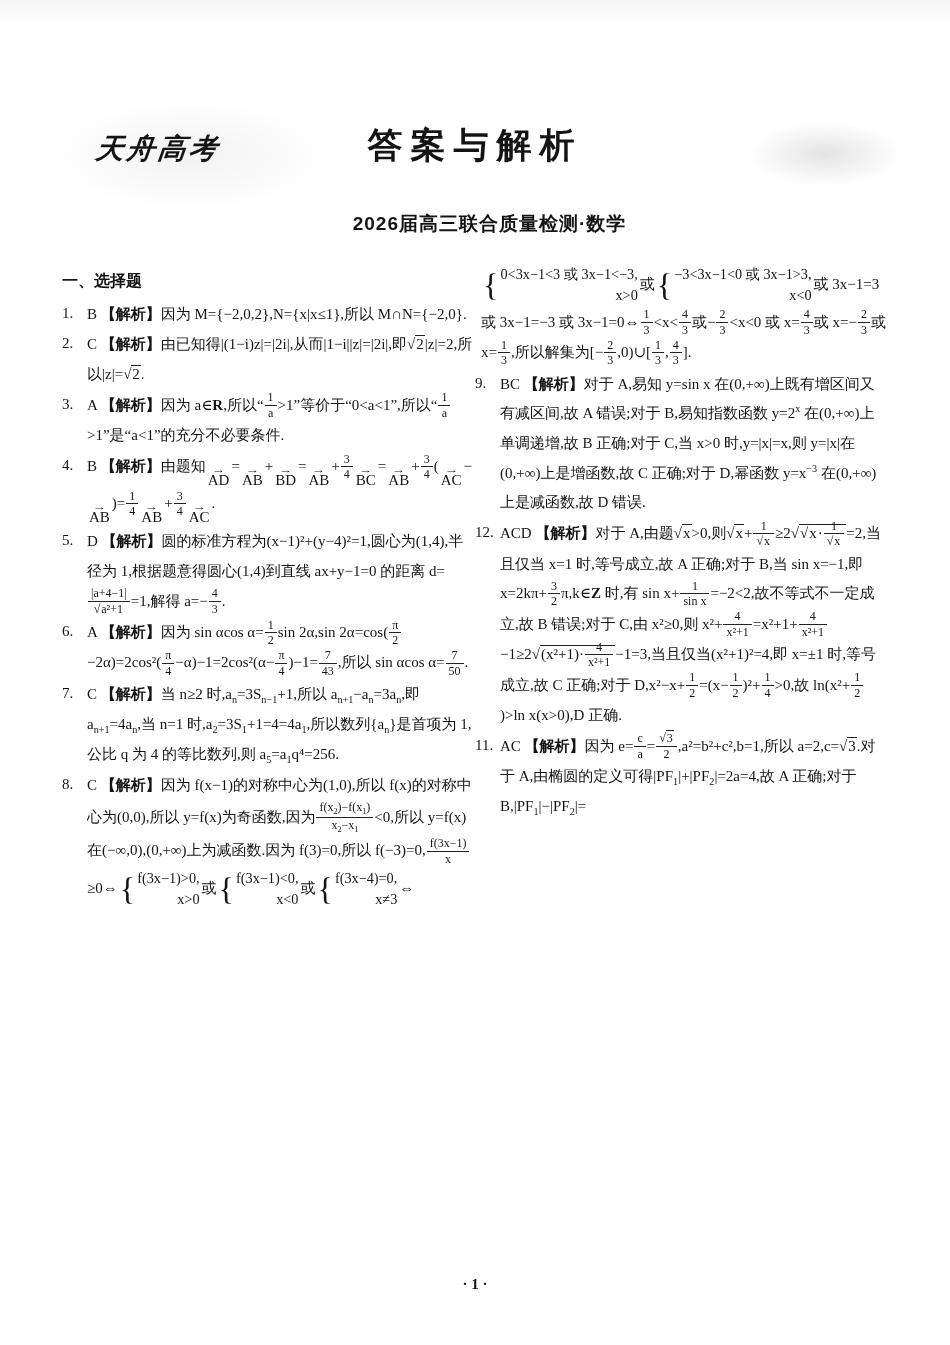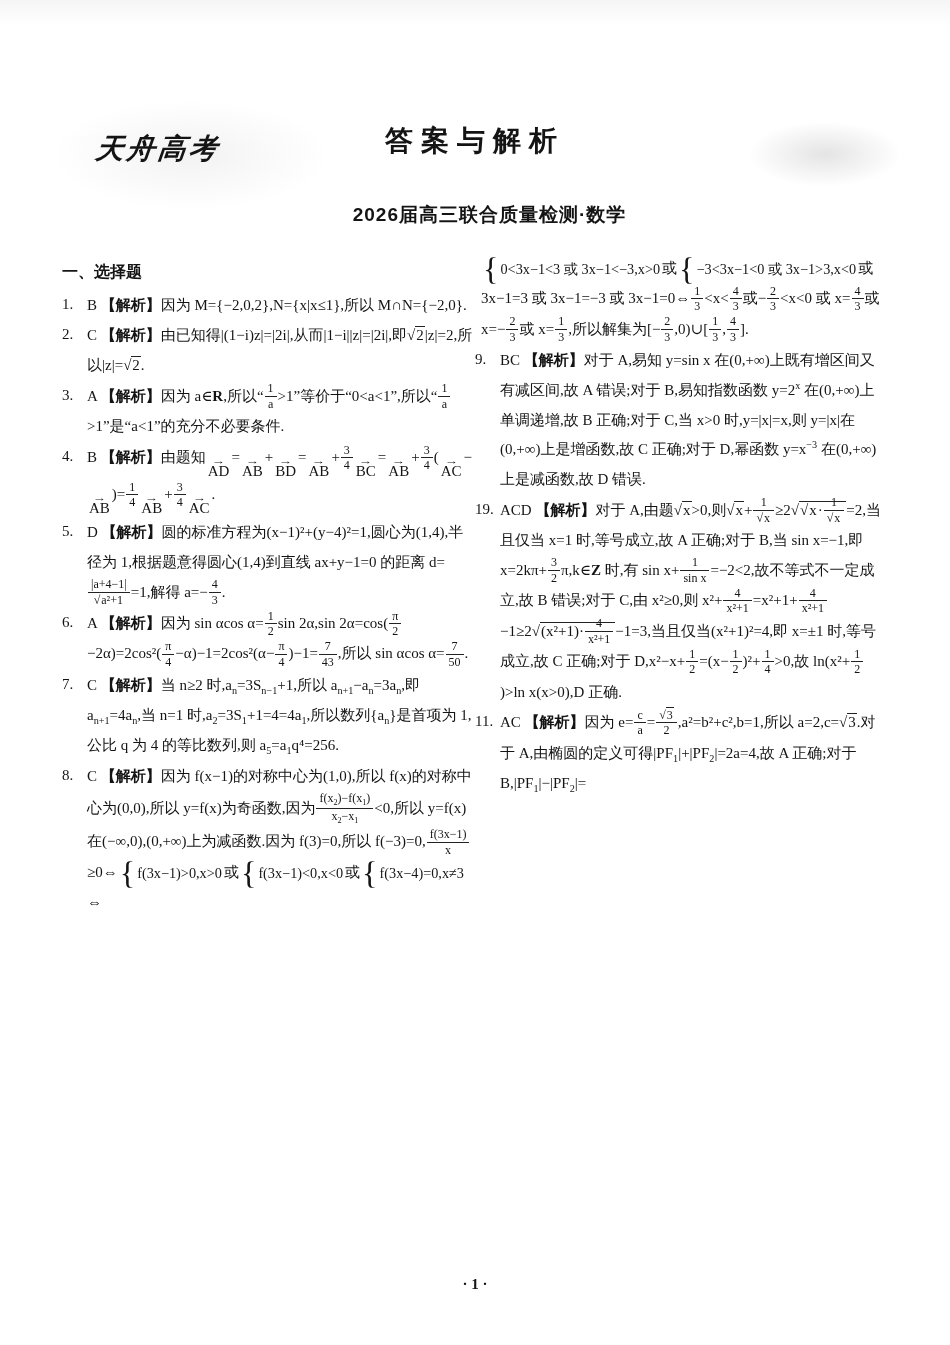--- a/index.html
+++ b/index.html
@@ -33,21 +33,21 @@
   header { position: relative; padding-top: 122px; }
   .logo {
     position: absolute; left: 96px; top: 130px;
     font-family: "Liberation Sans", "DejaVu Sans", sans-serif;
     font-size: 28px; font-weight: 900; font-style: italic;
     letter-spacing: 3px; transform: skewX(-6deg);
   }
   .doc-title {
     margin: 0; text-align: center;
     font-family: "Liberation Sans", "DejaVu Sans", sans-serif;
-    font-size: 28px; font-weight: 900; letter-spacing: 8px;
+    font-size: 35px; font-weight: 900; letter-spacing: 8px;
   }
   .subtitle {
     margin: 42px 0 0; text-align: center;
     font-family: "Liberation Sans", "DejaVu Sans", sans-serif;
     font-size: 19px; font-weight: 700; letter-spacing: 1px; padding-left: 29px;
   }
   .columns {
     display: flex; 
     padding: 26px 62px 0;
     align-items: flex-start;
@@ -74,21 +74,21 @@
   .frac > span:last-child { padding: 0 3px; }
   .sqrt { white-space: nowrap; }
   .rad { border-top: 1px solid #222; padding: 0 1px; }
   .vec {
     display: inline-flex; flex-direction: column; align-items: center;
     line-height: 1.05; vertical-align: -2px; margin: 0 2px;
   }
   .arr { font-size: 0.6em; line-height: 0.6; transform: scaleX(1.5); }
   .cases { display: inline-flex; align-items: center; vertical-align: middle; margin: 1px 2px; }
   .br { font-size: 2.15em; font-weight: 400; line-height: 0.85; margin-right: 2px; }
-  .cs { display: inline-flex; flex-direction: row; line-height: 1.5; text-align: right; font-size: 0.95em; }
+  .cs { display: inline-flex; flex-direction: column; line-height: 1.5; text-align: right; font-size: 0.95em; }
   sub, sup { font-size: 0.68em; }
   footer {
     position: absolute; bottom: 52px; left: 0; right: 0;
     text-align: center; font-size: 15px; font-weight: 700;
   }
 </style>
 </head>
 <body>
 
 <div class="page">
@@ -274,21 +274,21 @@
               <span>3</span>
             </span>,<span class="frac">
               <span>4</span>
               <span>3</span>
             </span>].</span></div>
         <div class="item">
     <span class="item-num">9.</span>
     <span class="item-body">BC <b class="jx">【解析】</b>对于 A,易知 y=sin x 在(0,+∞)上既有增区间又有减区间,故 A 错误;对于 B,易知指数函数 y=2<sup>x</sup> 在(0,+∞)上单调递增,故 B 正确;对于 C,当 x&gt;0 时,y=|x|=x,则 y=|x|在(0,+∞)上是增函数,故 C 正确;对于 D,幂函数 y=x<sup>−3</sup> 在(0,+∞)上是减函数,故 D 错误.</span>
   </div>
         <div class="item">
-    <span class="item-num">19.</span>
+    <span class="item-num">12.</span>
     <span class="item-body">ACD <b class="jx">【解析】</b>对于 A,由题<span class="sqrt">√<span class="rad">x</span></span>&gt;0,则<span class="sqrt">√<span class="rad">x</span></span>+<span class="frac">
               <span>1</span>
               <span><span class="sqrt">√<span class="rad">x</span></span></span>
             </span>≥2<span class="sqrt">√<span class="rad"><span class="sqrt">√<span class="rad">x</span></span>·<span class="frac">
                   <span>1</span>
                   <span><span class="sqrt">√<span class="rad">x</span></span></span>
                 </span></span></span>=2,当且仅当 x=1 时,等号成立,故 A 正确;对于 B,当 sin x=−1,即 x=2kπ+<span class="frac">
               <span>3</span>
               <span>2</span>
             </span>π,k∈<b>Z</b> 时,有 sin x+<span class="frac">

